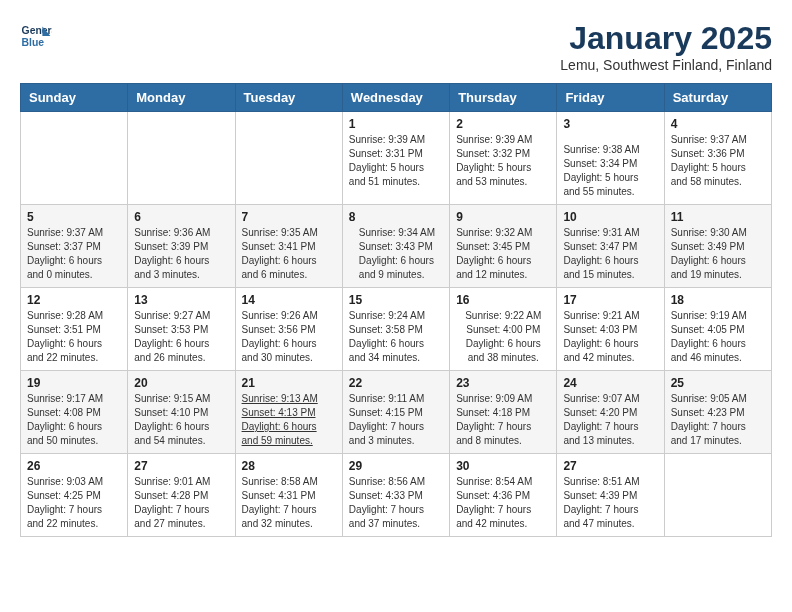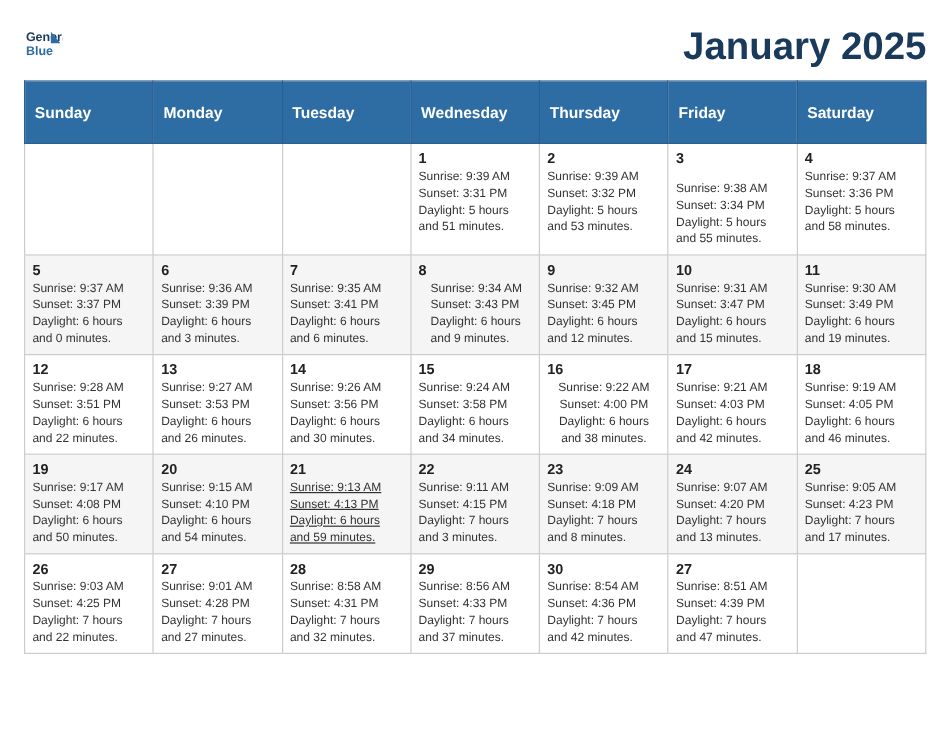--- a/index.html
+++ b/index.html
@@ -40,21 +40,21 @@
     .calendar {
       width: 100%;
       border-collapse: collapse;
       border: 1px solid #ccc;
     }
     .calendar th {
       background-color: #2e6da4;
       color: #fff;
       font-size: 13px;
       font-weight: bold;
-      padding: 18px 8px;
+      padding: 6px 8px;
       text-align: left;
       border: 1px solid #2a5f90;
     }
     .calendar td {
       vertical-align: top;
       border: 1px solid #ccc;
       padding: 5px 6px;
       width: 107px;
       min-height: 80px;
       font-size: 10.5px;
@@ -84,20 +84,21 @@
 <div class="header">
   <div class="logo">
     <svg class="logo-icon" viewBox="0 0 40 40">
       <text x="2" y="18" font-size="13" font-weight="bold" fill="#1a3a5c">General</text>
       <text x="2" y="32" font-size="13" font-weight="bold" fill="#2e6da4">Blue</text>
       <polygon points="28,8 38,20 28,20" fill="#2e6da4"></polygon>
     </svg>
   </div>
   <div class="title-block">
     <div class="month-title">January 2025</div>
+    <div class="location-title">Lemu, Southwest Finland, Finland</div>
   </div>
 </div>
 
 <table class="calendar">
   <thead>
     <tr>
     <th>Sunday</th>
         <th>Monday</th>
         <th>Tuesday</th>
         <th>Wednesday</th>

